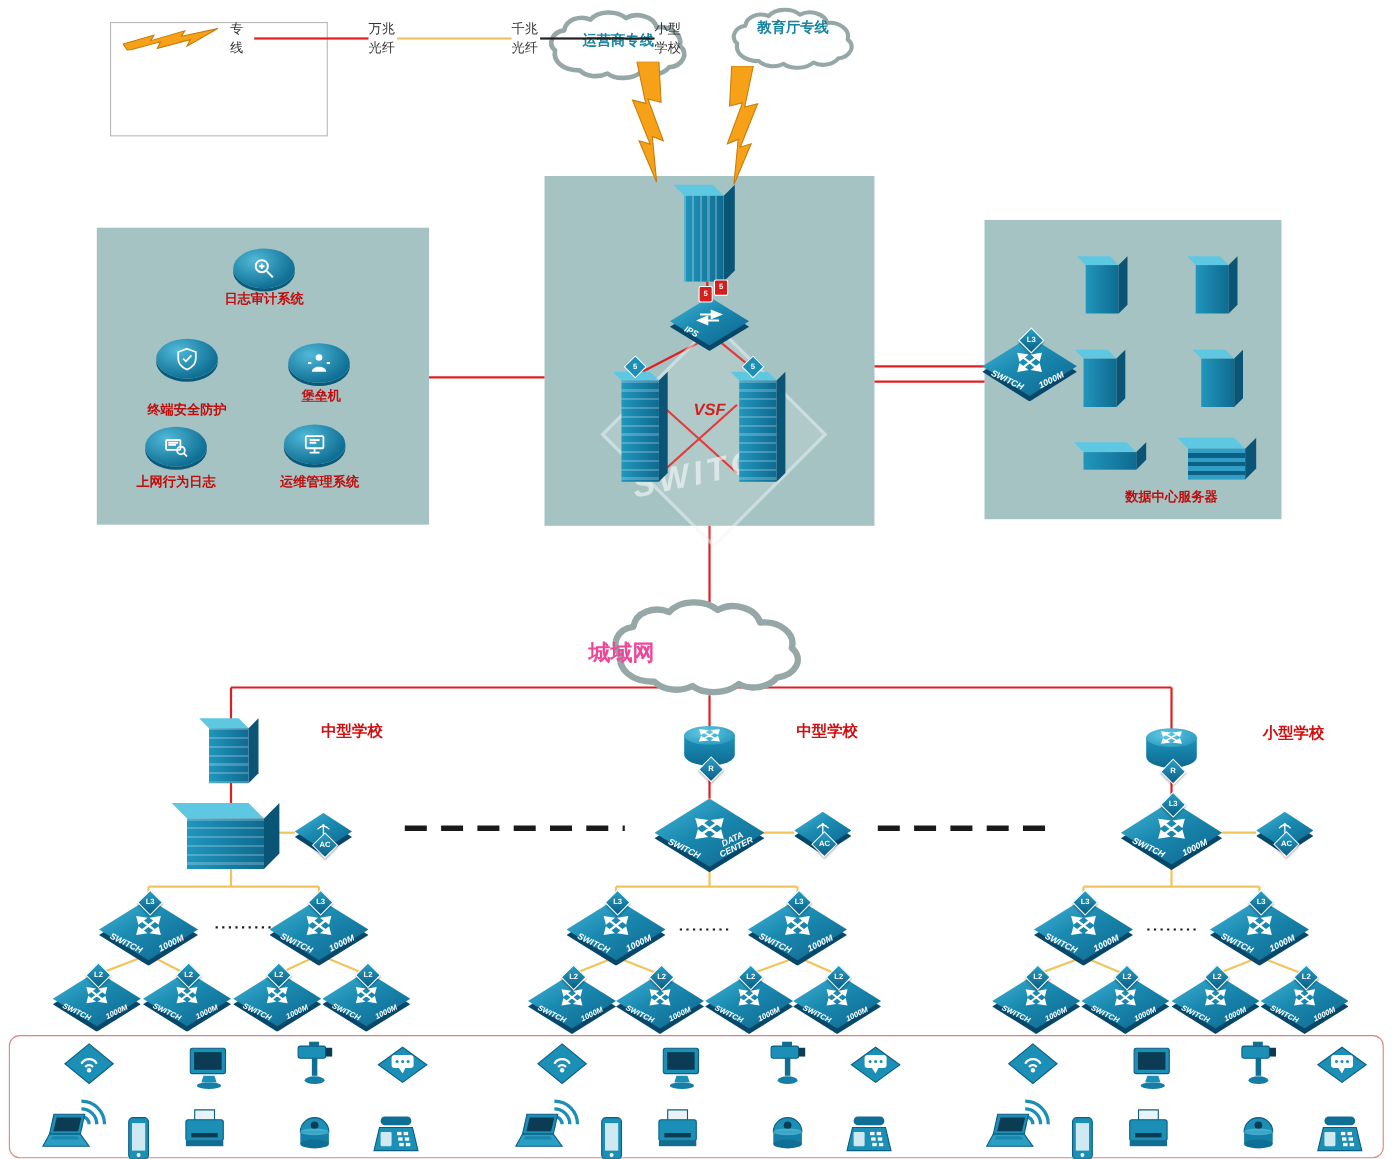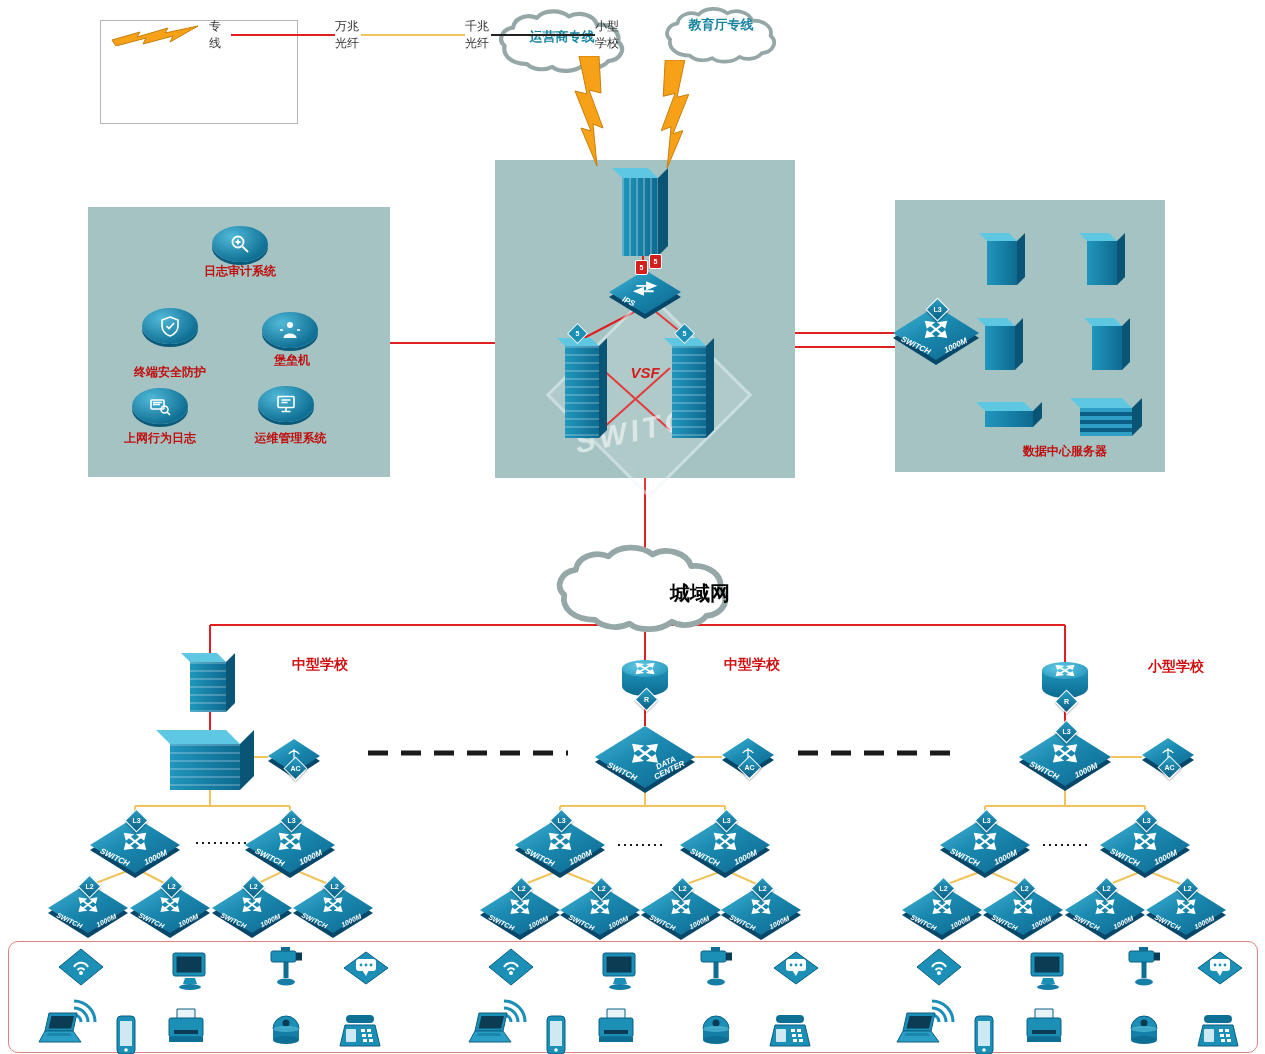--- a/index.html
+++ b/index.html
@@ -69,22 +69,22 @@
   .lline{width:104px;height:0;border-top:2px solid #000;}
   
   .rb{position:absolute;width:11px;height:13px;background:#d41f1f;border:1px solid #fff;border-radius:2px;
       color:#fff;font-size:7px;font-weight:bold;display:flex;align-items:center;justify-content:center;z-index:4;}
   
   .sbdg{position:absolute;width:13px;height:13px;background:#1b8fb5;border:1px solid #fff;transform:rotate(45deg);z-index:4;}
   .sbdg span{position:absolute;inset:0;display:flex;align-items:center;justify-content:center;
       transform:rotate(-45deg);color:#fff;font-size:7px;font-weight:bold;}
   .dctitle{position:absolute;left:495px;top:482px;width:300px;text-align:center;z-index:4;
       font-family:"DejaVu Serif",serif;font-weight:600;font-size:22px;color:#44707e;letter-spacing:2px;}
-  .mantxt{position:absolute;left:514px;top:580px;width:216px;text-align:right;z-index:3;
-      font-family:"DejaVu Serif",serif;font-weight:bold;font-size:20px;color:#000000;}
+  .mantxt{position:absolute;left:535px;top:580px;width:216px;text-align:left;z-index:3;
+      font-family:"DejaVu Serif",serif;font-weight:bold;font-size:20px;color:#ec4899;}
   .vsf{position:absolute;left:618px;top:364px;width:54px;text-align:center;z-index:4;
       color:#d41f1f;font-weight:bold;font-style:italic;font-size:15px;}
   .wm{position:absolute;left:540px;top:412px;width:210px;text-align:center;z-index:2;
       transform:rotate(-12deg);font-weight:bold;font-style:italic;font-size:30px;letter-spacing:4px;
       color:rgba(255,255,255,.55);}
   .ghostd{position:absolute;left:576px;top:322px;width:140px;height:140px;transform:rotate(45deg);z-index:1;
       border:3px solid rgba(235,245,248,.45);background:rgba(255,255,255,.12);}
   .endbox{position:absolute;left:8px;top:941px;width:1248px;height:110px;border:1px solid #e08080;
       border-radius:10px;z-index:1;}
   .dev{position:absolute;z-index:3;}

